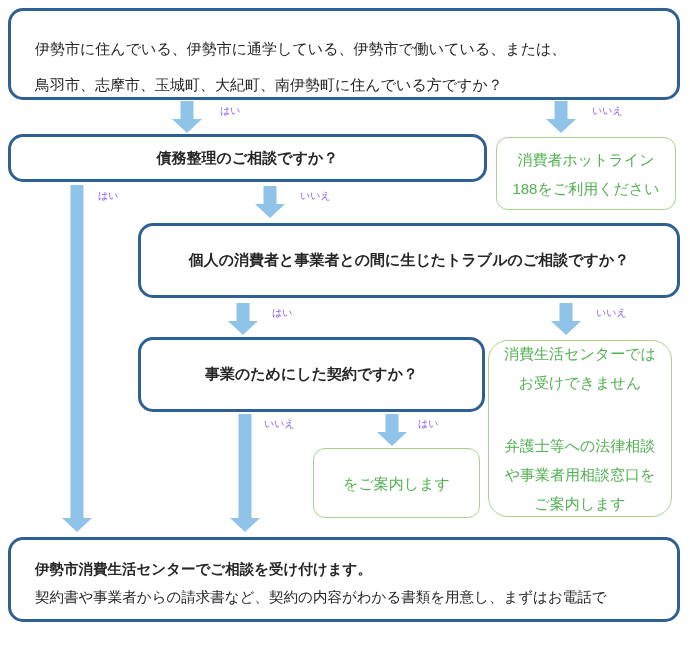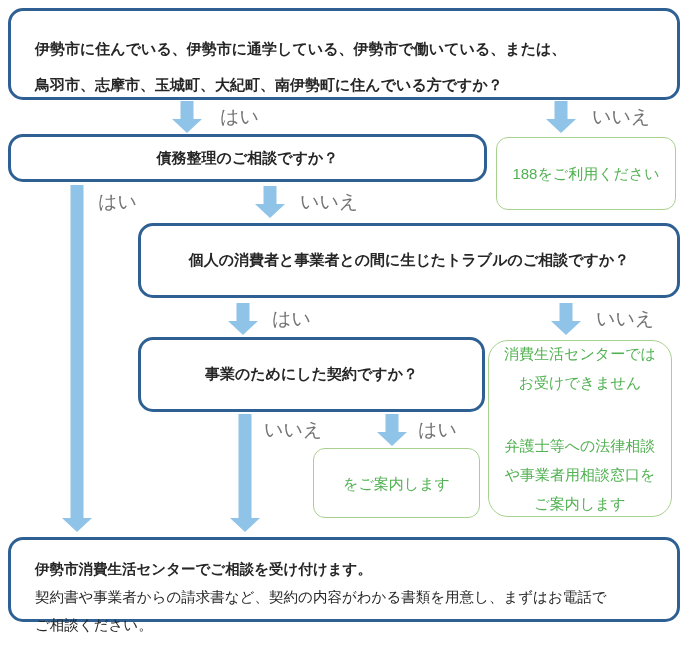--- a/index.html
+++ b/index.html
@@ -27,25 +27,25 @@
     position:absolute;left:50%;transform:translateX(-50%);
     top:0;bottom:13px;width:13px;background:#8fc3e8;
   }
   .arrow-v .head{
     position:absolute;bottom:0;left:50%;transform:translateX(-50%);
     width:0;height:0;
     border-left:15px solid transparent;border-right:15px solid transparent;
     border-top:14px solid #8fc3e8;
   }
   .flow-label{
-    position:absolute;font-size:19px;color:#737373;white-space:nowrap;
+    position:absolute;font-size:10px;color:#8b5cf6;white-space:nowrap;
   }
   .txt-line{white-space:nowrap;}
   #box-top{left:8px;top:8px;width:672px;height:92px;padding:20px 24px;
-    font-weight:bold;font-size:15px;line-height:36px;}
+    font-weight:normal;font-size:15px;line-height:36px;}
   #box-q2{left:8px;top:134px;width:479px;height:48px;}
   #box-g1{left:496px;top:137px;width:180px;height:73px;}
   #box-q3{left:138px;top:223px;width:542px;height:75px;}
   #box-q4{left:138px;top:337px;width:347px;height:75px;}
   #box-g2{left:488px;top:340px;width:184px;height:177px;border-radius:20px;}
   #box-g3{left:313px;top:448px;width:167px;height:70px;}
   #box-result{left:8px;top:537px;width:672px;height:85px;padding:15px 24px;
     font-size:14.5px;line-height:28px;}
   #box-result .lead{font-weight:bold;}
   .gap-top{margin-top:34px;}
@@ -68,20 +68,21 @@
   <div class="stem"></div>
     <div class="head"></div>
 </div>
 <div class="flow-label" style="left:592px;top:104px;">いいえ</div>
 
 <div class="box-blue q-center" id="box-q2">
   <span>債務整理のご相談ですか？</span>
 </div>
 
 <div class="box-green" id="box-g1">
+  <div class="txt-line">消費者ホットライン</div>
   <div class="txt-line">188をご利用ください</div>
 </div>
 
 <div class="arrow-v" style="left:62px;top:185px;height:347px;">
   <div class="stem"></div>
     <div class="head"></div>
 </div>
 <div class="flow-label" style="left:98px;top:189px;">はい</div>
 
 <div class="arrow-v" style="left:255px;top:186px;height:32px;">
@@ -130,14 +131,13 @@
 </div>
 <div class="flow-label" style="left:418px;top:417px;">はい</div>
 
 <div class="box-green" id="box-g3">
   <div class="txt-line">をご案内します</div>
 </div>
 
 <div class="box-blue" id="box-result">
   <div class="txt-line lead">伊勢市消費生活センターでご相談を受け付けます。</div>
   <div class="txt-line">契約書や事業者からの請求書など、契約の内容がわかる書類を用意し、まずはお電話で</div>
-  <div class="txt-line">ご相談ください。</div>
 </div>
 
 </body></html>

